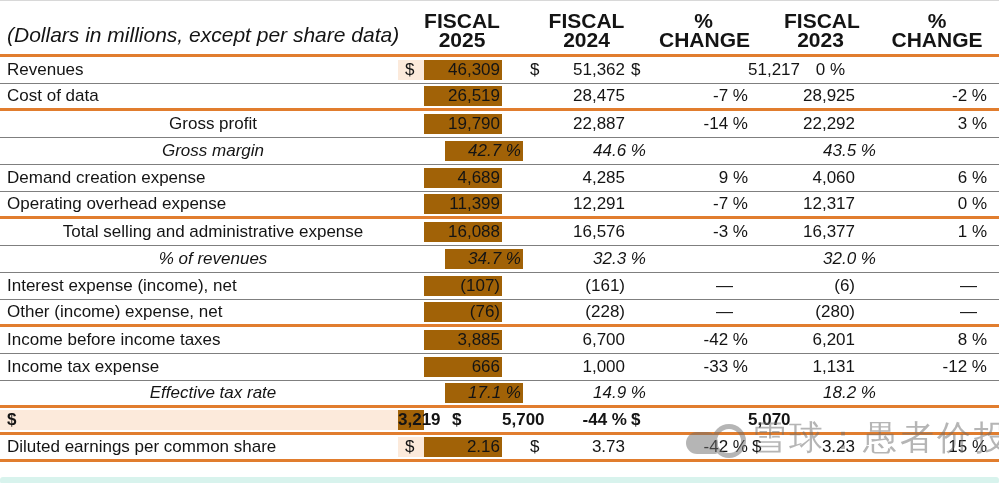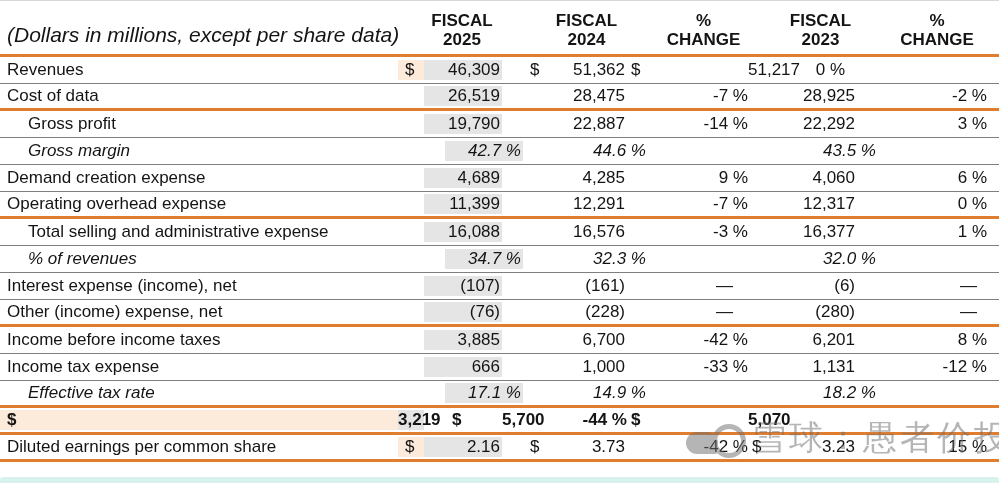--- a/index.html
+++ b/index.html
@@ -27,46 +27,46 @@
   }
   #thead .sub{
     grid-column:1/2;
     font-style:italic;
     font-size:21px;
     padding:0 0 7px 7px;
     white-space:nowrap;
   }
   .colhead{
     font-weight:bold;
-    font-size:17px;
+    font-size:21px;
     line-height:19px;
     text-align:center;
     padding-bottom:5px;
     white-space:nowrap;
   }
   .h-f25{grid-column:2/4;padding-left:24px;}
   .h-f24{grid-column:5/6;}
   .h-c1 {grid-column:6/7;padding-left:32px;}
   .h-f23{grid-column:8/9;padding-left:14px;}
   .h-c2 {grid-column:9/10;padding-left:18px;}
   
   .row{
     height:27px;
     border-bottom:1px solid #7f7f7f;
     font-size:17px;
   }
   .row.ob{border-bottom:3px solid #e17d2e;}
   .cell{white-space:nowrap;overflow:visible;}
   .label{padding-left:7px;}
-  .row.indent .label{padding-left:28px;}
+  .row.indent .label{padding-left:28px;text-align:center;}
   .row.italic .label,
   .row.italic .v1,.row.italic .v2,.row.italic .v3{font-style:italic;}
   .row.bold{font-weight:bold;}
   .d1{padding-left:7px;background:#fceadb;}
-  .v1{text-align:right;padding-right:2px;background:#e5e5e5;}
+  .v1{text-align:right;padding-right:2px;background:#a16207;}
   .d2{padding-left:28px;}
   .v2{text-align:right;padding-right:2px;}
   .c1{text-align:right;padding-right:0;}
   .d3{padding-left:4px;}
   .v3{text-align:right;padding-right:2px;}
   .c2{text-align:right;padding-right:12px;}
   
   .row.pct .v1,.row.pct .v2,.row.pct .v3{transform:translateX(21px);}
   
   .row.dash .c1{padding-right:15px;}

